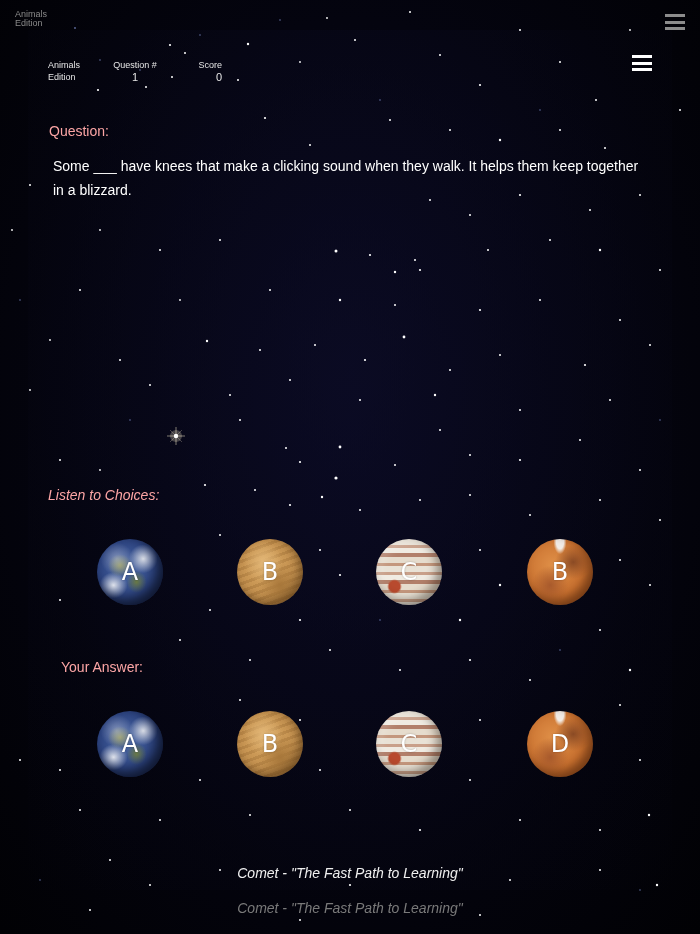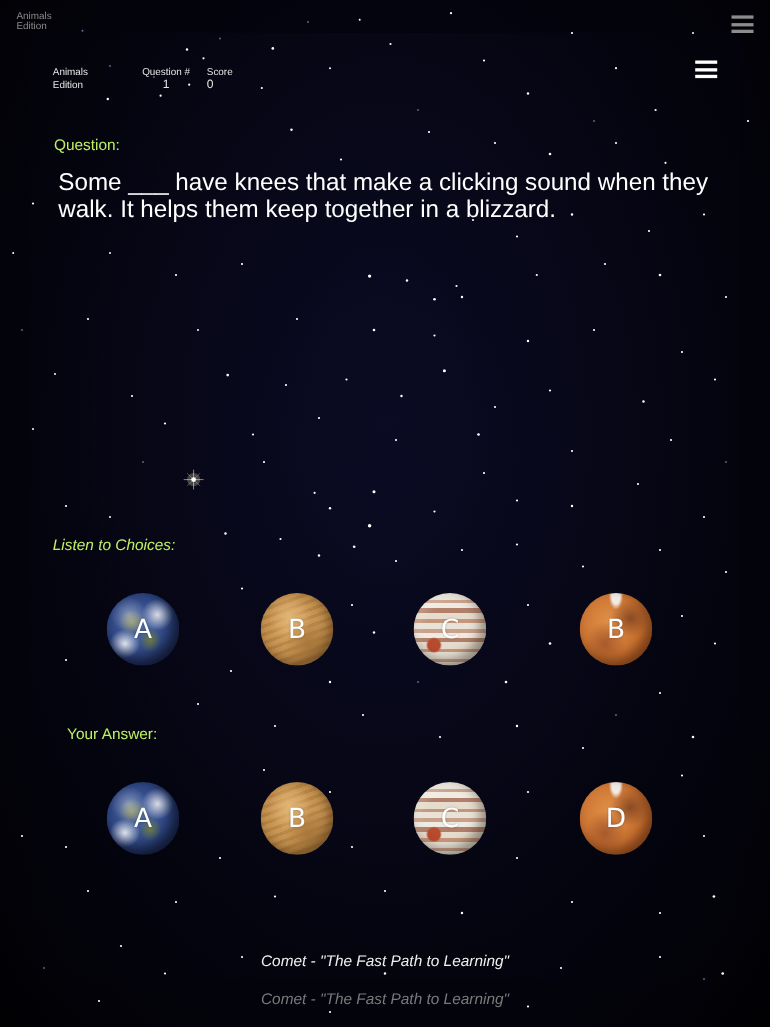--- a/index.html
+++ b/index.html
@@ -56,49 +56,49 @@
       height: 3px;
       background: #8c8c8c;
     }
     .header-item {
       position: absolute;
       font-size: 9px;
       line-height: 12px;
       color: #e6e6e6;
     }
     .edition { left: 48px; top: 59px; width: 50px; }
-    .qnum { left: 124px; top: 59px; width: 54px; text-align: center; }
+    .qnum { left: 108px; top: 59px; width: 54px; text-align: center; }
     .qnum .val, .score .val { font-size: 11px; display: block; }
-    .score { left: 188px; top: 59px; width: 34px; text-align: left; }
+    .score { left: 188px; top: 59px; width: 34px; text-align: right; }
     .main-menu {
       position: absolute;
       left: 632px; top: 55px;
       width: 20px;
       height: 16px;
       display: flex;
       flex-direction: column;
       justify-content: space-between;
       cursor: pointer;
     }
     .main-menu span {
       display: block;
       height: 3px;
       background: #ffffff;
     }
     .label {
       position: absolute;
       font-size: 14px;
-      color: #bef264;
+      color: #fca5a5;
     }
     .question-label { left: 49px; top: 123px; }
     .question-text {
       position: absolute;
       left: 53px; top: 154px;
       width: 600px;
-      font-size: 22px;
+      font-size: 14px;
       line-height: 24px;
       color: #ffffff;
     }
     .listen-label { left: 48px; top: 487px; font-style: italic; }
     .answer-label { left: 49px; top: 659px; margin-left: 12px; }
 
     .planet {
       position: absolute;
       width: 66px;
       height: 66px;

